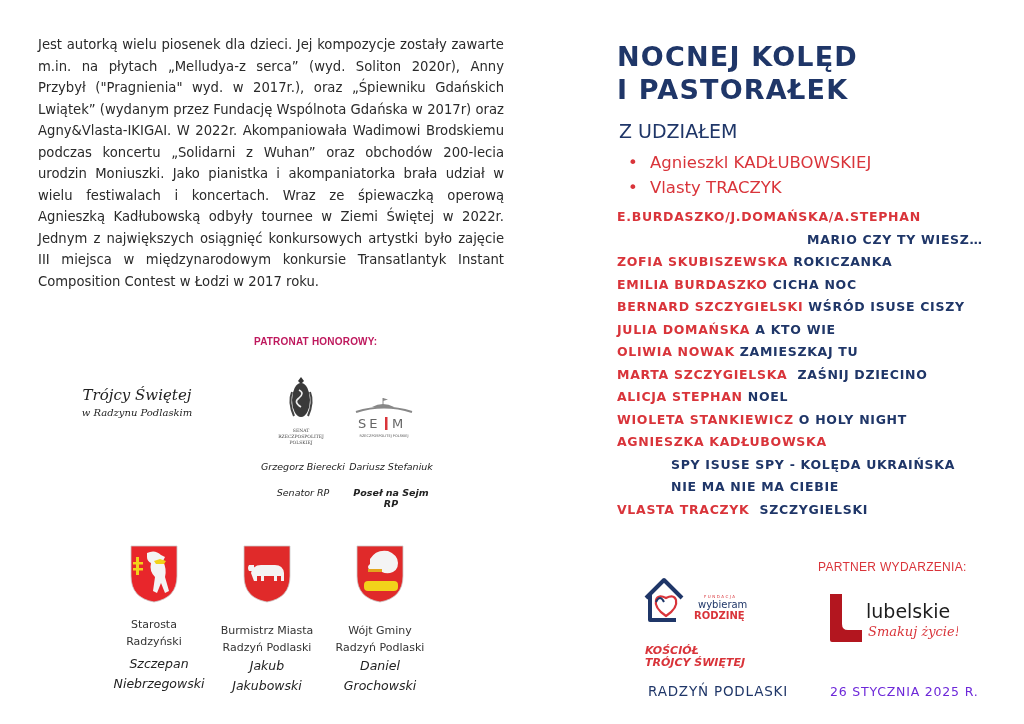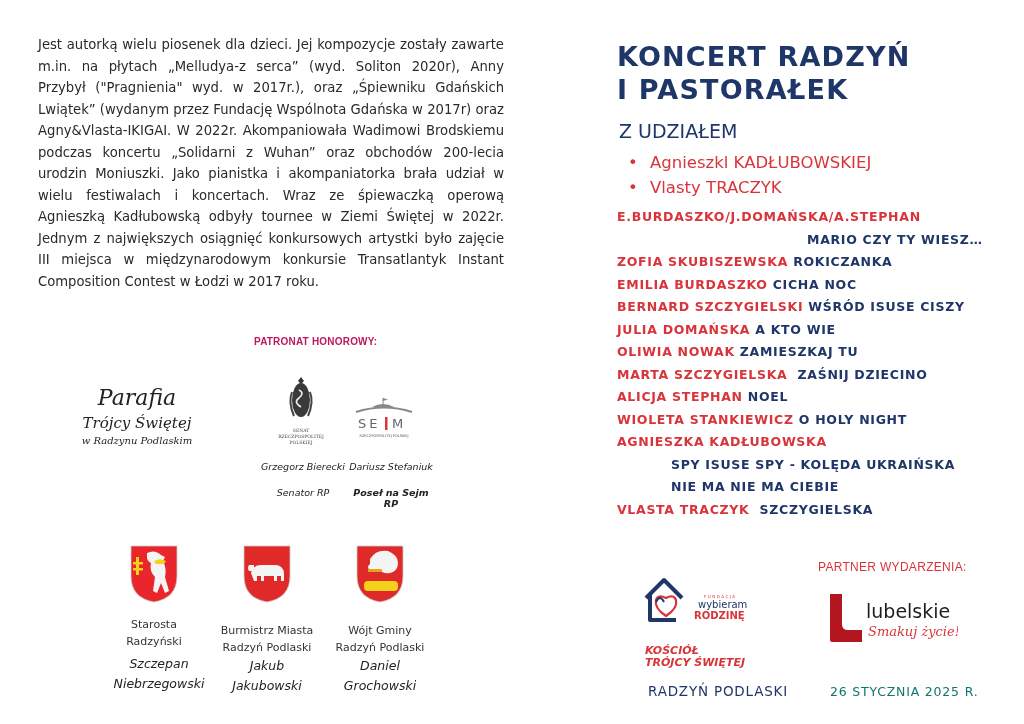--- a/index.html
+++ b/index.html
@@ -31,31 +31,30 @@
   #program { left:617px; top:206px; width:380px; font-family:"DejaVu Sans", sans-serif; font-weight:bold; font-size:12.5px; letter-spacing:0.7px; }
   .prow { height:22.5px; line-height:22.5px; white-space:nowrap; }
   .perf { color:#d9343a; }
   .song { color:#1f3668; }
   .prow.indent-far { padding-left:190px; }
   .prow.indent-mid { padding-left:54px; }
 
   #partner-label { left:818px; top:560px; font-family:"Liberation Sans", sans-serif; font-size:12px; color:#d9343a; letter-spacing:0.3px; }
   #kosciol { left:645px; top:645px; font-family:"DejaVu Sans", sans-serif; font-weight:bold; font-style:italic; font-size:11px; line-height:12px; color:#d9343a; }
   #city { left:648px; top:683px; font-family:"DejaVu Sans", sans-serif; font-size:13.5px; color:#1f3668; letter-spacing:0.8px; }
-  #date { left:830px; top:684px; font-family:"DejaVu Sans", sans-serif; font-size:12.5px; color:#0f766e; letter-spacing:0.8px; }
+  #date { left:830px; top:684px; font-family:"DejaVu Sans", sans-serif; font-size:12.5px; color:#6d28d9; letter-spacing:0.8px; }
 </style>
 </head>
 <body>
 
 <p id="bio" class="abs" style="margin:0">Jest autorką wielu piosenek dla dzieci. Jej kompozycje zostały zawarte m.in. na płytach „Melludya-z serca” (wyd. Soliton 2020r), Anny Przybył ("Pragnienia" wyd. w 2017r.), oraz „Śpiewniku Gdańskich Lwiątek” (wydanym przez Fundację Wspólnota Gdańska w 2017r) oraz Agny&amp;Vlasta-IKIGAI. W 2022r. Akompaniowała Wadimowi Brodskiemu podczas koncertu „Solidarni z Wuhan” oraz obchodów 200-lecia urodzin Moniuszki. Jako pianistka i akompaniatorka brała udział w wielu festiwalach i koncertach. Wraz ze śpiewaczką operową Agnieszką Kadłubowską odbyły tournee w Ziemi Świętej w 2022r. Jednym z największych osiągnięć konkursowych artystki było zajęcie III miejsca w międzynarodowym konkursie Transatlantyk Instant Composition Contest w Łodzi w 2017 roku.</p>
 
 <div id="patronat-heading" class="abs">PATRONAT HONOROWY:</div>
 
 <div id="parafia" class="abs">
-  <div class="p1">Parafia</div>
   <div class="p2">Trójcy Świętej</div>
   <div class="p3">w Radzynu Podlaskim</div>
 </div>
 
 <div class="crest" style="left:276px; top:374px; width:50px; height:72px;">
   <svg width="50" height="50" viewBox="0 0 50 50">
     <path d="M25 3 l3 4 -3 3 -3 -3z" fill="#333"></path>
     <ellipse cx="25" cy="26" rx="9" ry="17" fill="#3a3a3a"></ellipse>
     <path d="M16 18 q-4 10 2 24 M34 18 q4 10 -2 24" stroke="#444" stroke-width="2" fill="none"></path>
     <path d="M23 16 q6 3 0 8 q-6 4 2 9" stroke="#eee" stroke-width="1.6" fill="none"></path>
@@ -120,21 +119,21 @@
 <div class="coa-name" style="left:212px; top:656px; width:110px;">
   <div>Jakub</div>
   <div>Jakubowski</div>
 </div>
 <div class="coa-name" style="left:325px; top:656px; width:110px;">
   <div>Daniel</div>
   <div>Grochowski</div>
 </div>
 
 <div id="title" class="abs">
-  <div>KONCERT RADZYŃ</div>
+  <div>NOCNEJ KOLĘD</div>
   <div>I PASTORAŁEK</div>
 </div>
 
 <div id="with-label" class="abs">Z UDZIAŁEM</div>
 
 <ul id="performers" class="abs">
   <li>Agnieszkl KADŁUBOWSKIEJ</li>
   <li>Vlasty TRACZYK</li>
 </ul>
 
@@ -145,21 +144,21 @@
   <div class="prow"><span class="perf">EMILIA BURDASZKO</span> <span class="song">CICHA NOC</span></div>
   <div class="prow"><span class="perf">BERNARD SZCZYGIELSKI</span> <span class="song">WŚRÓD ISUSE CISZY</span></div>
   <div class="prow"><span class="perf">JULIA DOMAŃSKA</span> <span class="song">A KTO WIE</span></div>
   <div class="prow"><span class="perf">OLIWIA NOWAK</span> <span class="song">ZAMIESZKAJ TU</span></div>
   <div class="prow"><span class="perf">MARTA SZCZYGIELSKA</span>&nbsp; <span class="song">ZAŚNIJ DZIECINO</span></div>
   <div class="prow"><span class="perf">ALICJA STEPHAN</span> <span class="song">NOEL</span></div>
   <div class="prow"><span class="perf">WIOLETA STANKIEWICZ</span> <span class="song">O HOLY NIGHT</span></div>
   <div class="prow"><span class="perf">AGNIESZKA KADŁUBOWSKA</span></div>
   <div class="prow indent-mid"><span class="song">SPY ISUSE SPY - KOLĘDA UKRAIŃSKA</span></div>
   <div class="prow indent-mid"><span class="song">NIE MA NIE MA CIEBIE</span></div>
-  <div class="prow"><span class="perf">VLASTA TRACZYK</span>&nbsp; <span class="song">SZCZYGIELSKA</span></div>
+  <div class="prow"><span class="perf">VLASTA TRACZYK</span>&nbsp; <span class="song">SZCZYGIELSKI</span></div>
 </div>
 
 <div id="partner-label" class="abs">PARTNER WYDARZENIA:</div>
 
 <div class="abs" style="left:640px; top:572px; width:110px; height:56px;">
   <svg width="110" height="56" viewBox="0 0 110 56">
     <path d="M6 26 L24 8 L42 26 M10 22 V48 H36" stroke="#1f3668" stroke-width="4" fill="none" stroke-linejoin="round"></path>
     <path d="M26 44 q-12 -8 -10 -16 q2 -6 10 -2 q8 -4 10 2 q2 8 -10 16z" stroke="#d9343a" stroke-width="2.2" fill="none"></path>
     <path d="M16 30 q4 -8 8 0" stroke="#1f3668" stroke-width="2" fill="none"></path>
     <text x="64" y="26" font-family="DejaVu Sans" font-size="4" fill="#d9343a" letter-spacing="1.5">FUNDACJA</text>

